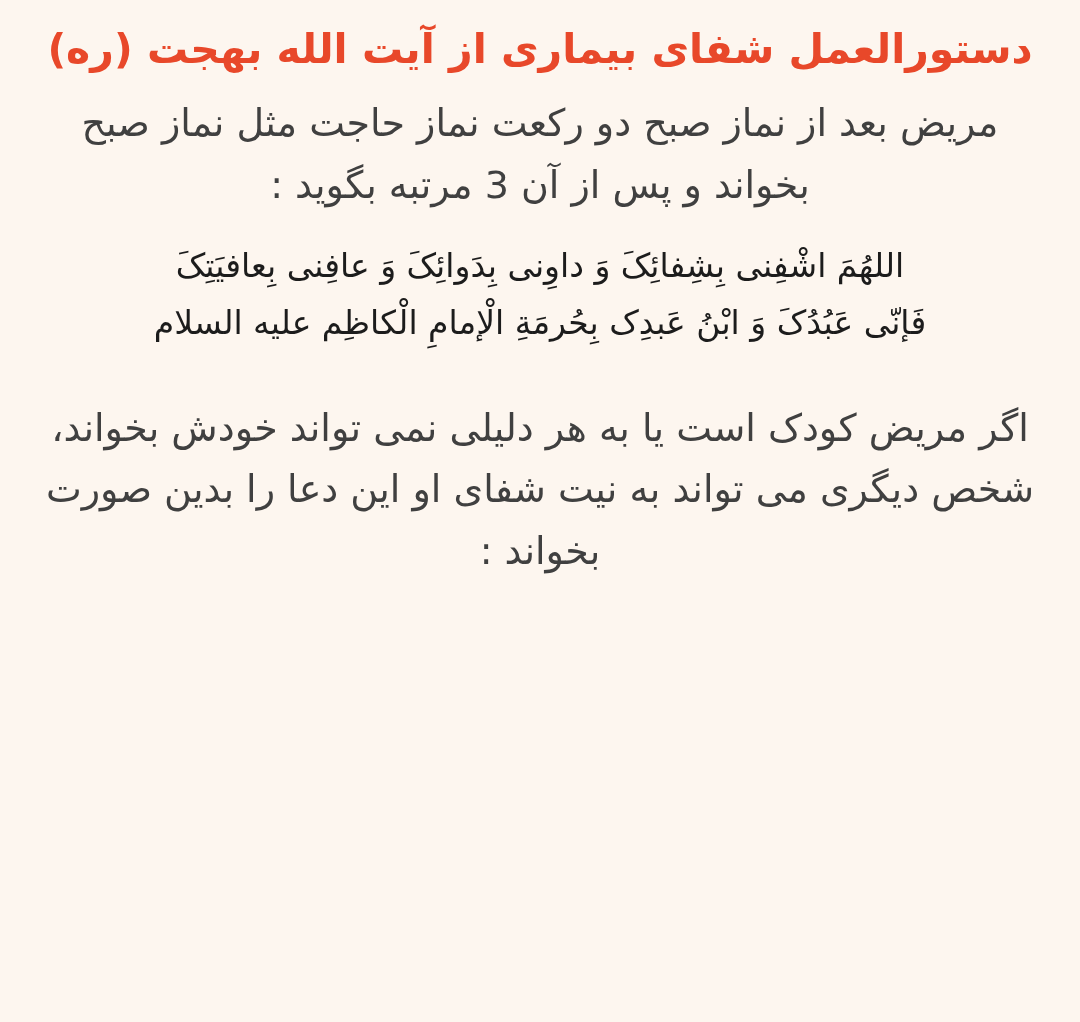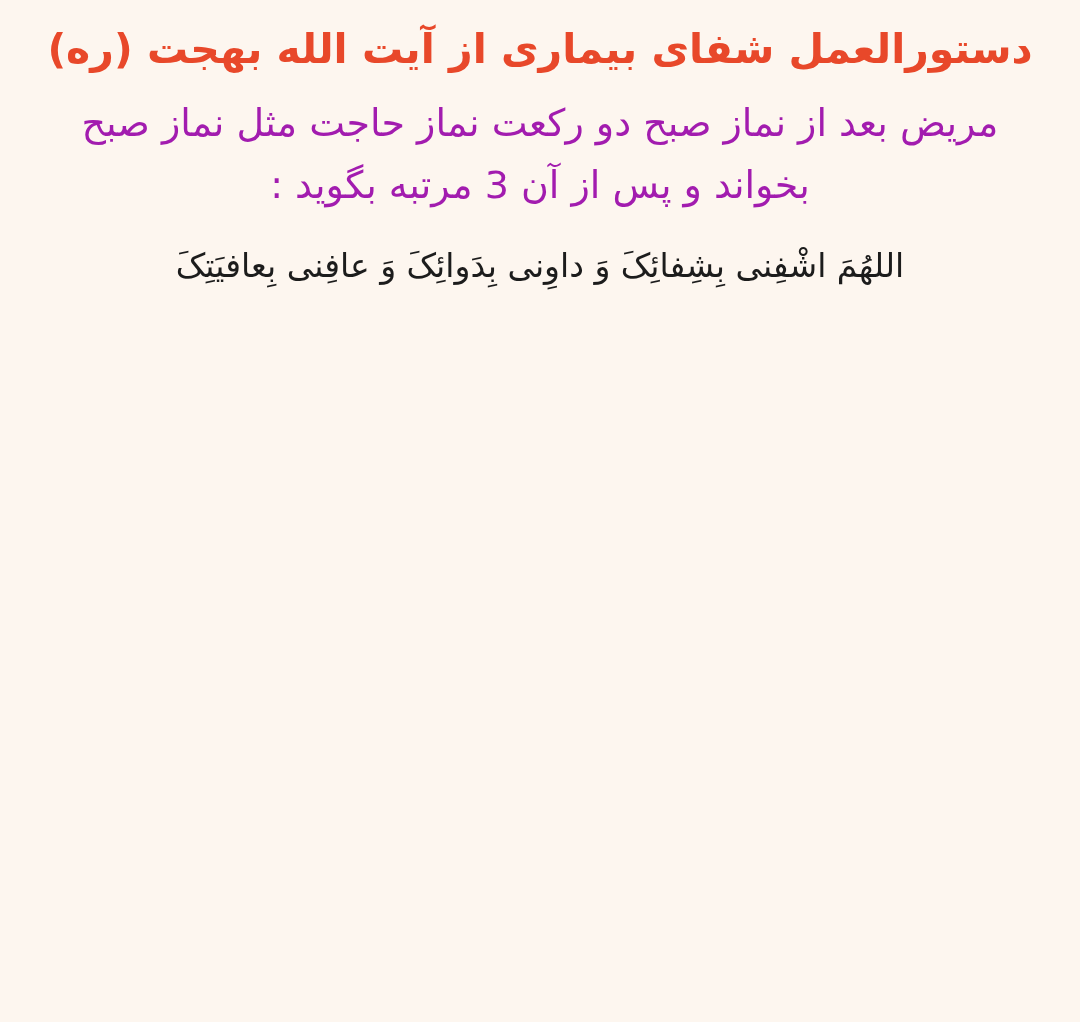--- a/index.html
+++ b/index.html
@@ -28,21 +28,21 @@
     color: #e8482a;
     font-weight: bold;
     font-size: 41px;
     line-height: 1.35;
     text-align: center;
     direction: rtl;
     margin: 4px 0 16px 0;
     white-space: nowrap;
   }
   .para {
-    color: #a21caf;
+    color: #404040;
     direction: rtl;
     text-align: center;
     font-size: 38px;
     line-height: 1.62;
     margin: 0 0 4px 0;
     padding: 0 6px;
   }
   .para.instruction {
     font-size: 38px;
     line-height: 1.62;
@@ -67,21 +67,23 @@
 <div class="page">
 
   <div class="title">دستورالعمل شفای بیماری از آیت الله بهجت (ره)</div>
 
   <div class="para instruction">مریض بعد از نماز صبح دو رکعت نماز حاجت مثل نماز صبح بخواند و پس از آن 3 مرتبه بگوید :</div>
 
   <div class="gap-sm"></div>
 
   <div class="dua">
     <div>اللهُمَ اشْفِنى بِشِفائِکَ وَ داوِنى بِدَوائِکَ وَ عافِنى بِعافیَتِکَ</div>
+    <div>فَإنّى عَبُدُکَ وَ ابْنُ عَبدِک بِحُرمَةِ الْإمامِ الْکاظِم  علیه السلام</div>
   </div>
 
   <div class="gap-lg"></div>
 
+  <div class="para instruction">اگر مریض کودک است یا به هر دلیلی نمی تواند خودش بخواند، شخص دیگری می تواند به نیت شفای او این دعا را بدین صورت بخواند :</div>
 
   <div class="gap-md"></div>
 
 
 </div>
 
 </body></html>

